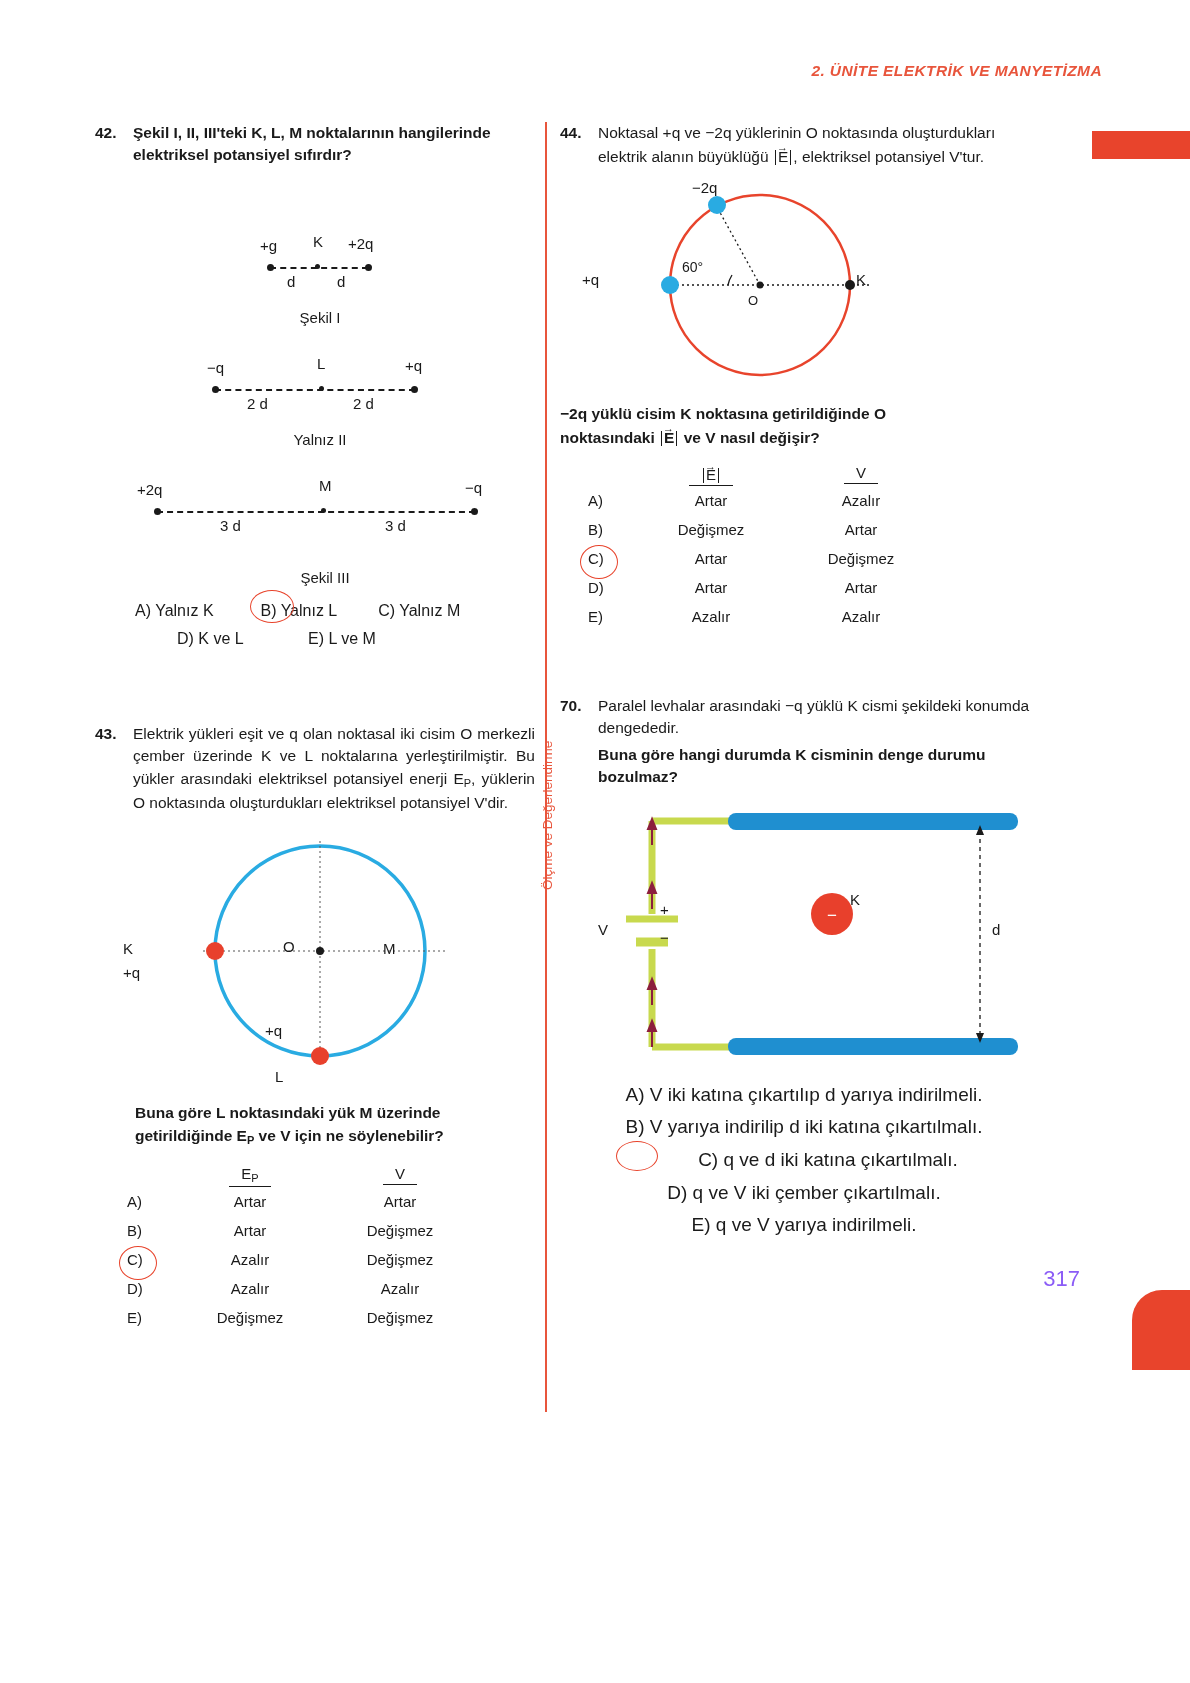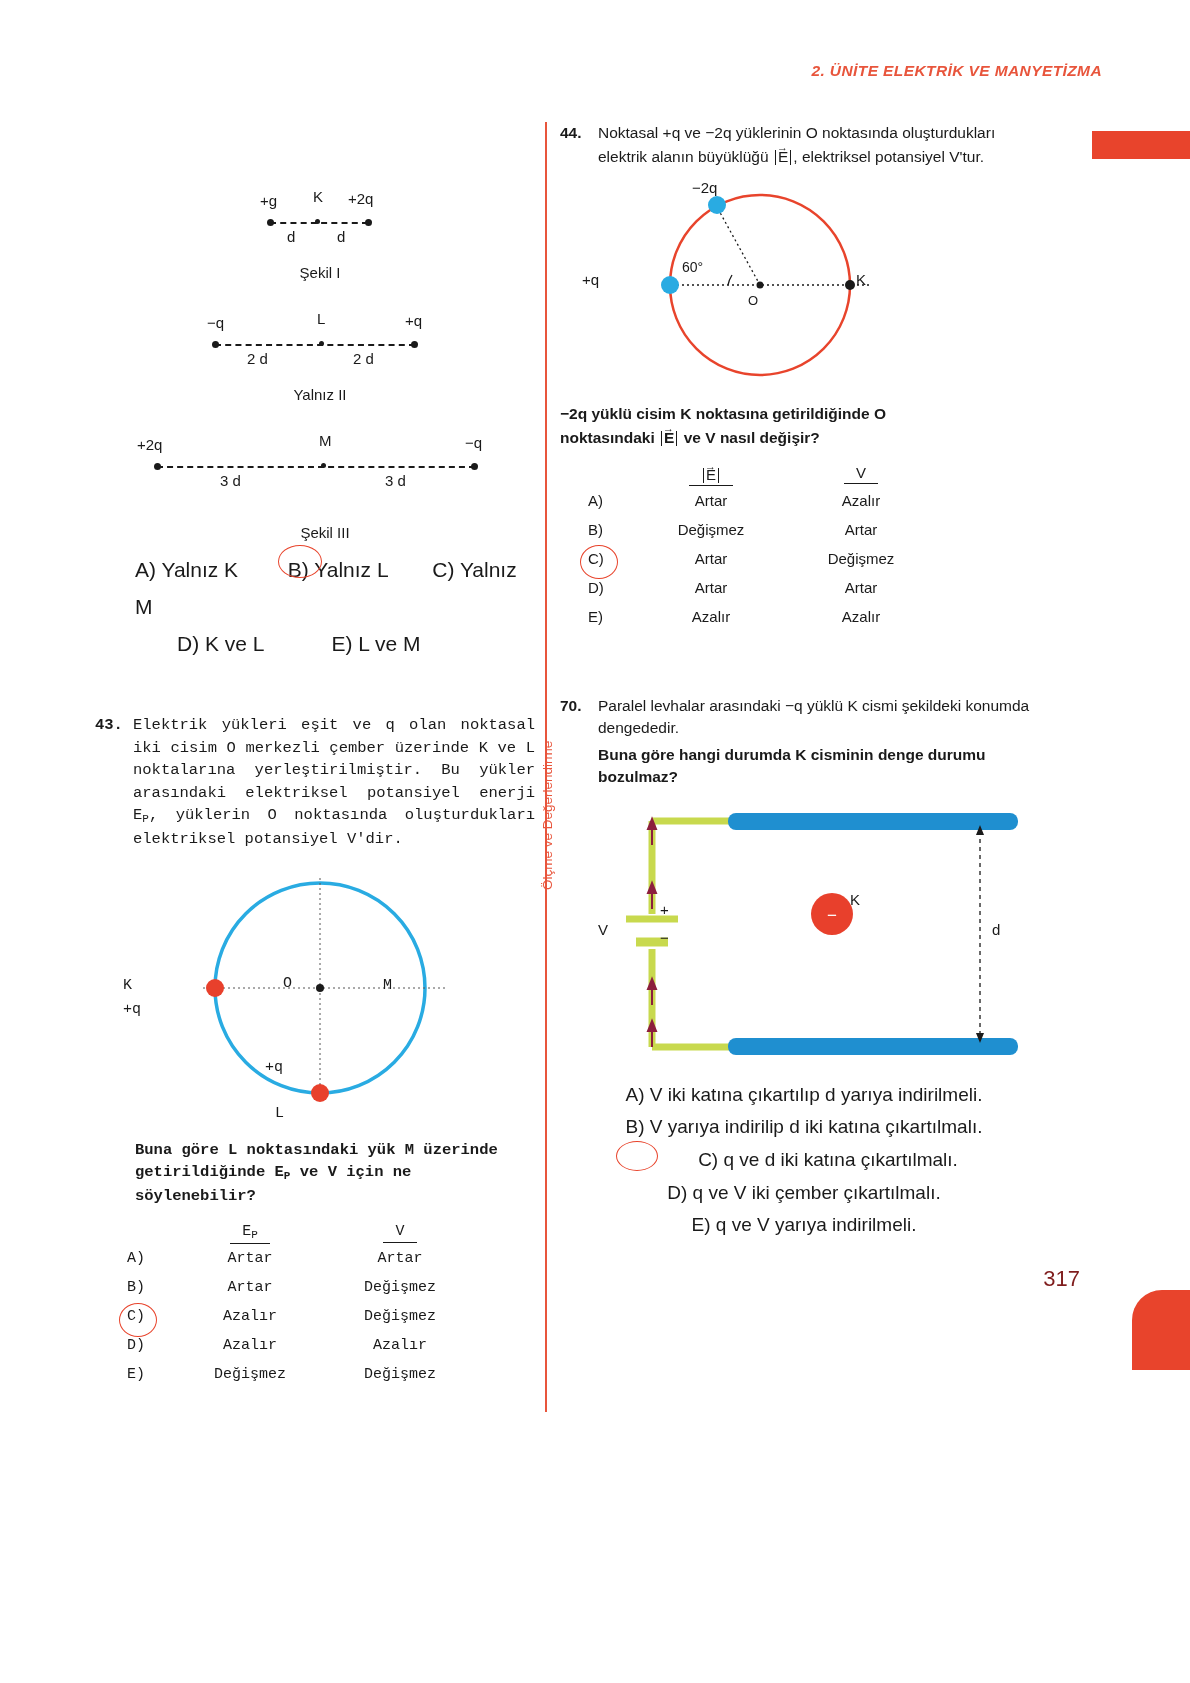--- a/index.html
+++ b/index.html
@@ -24,21 +24,21 @@
     position:absolute; top:131px; right:0px;
     width:98px; height:28px; background:#e8442c;
   }
   .corner-bottom {
     position:absolute; bottom:0px; right:0px;
     width:58px; height:80px; background:#e8442c;
     border-top-left-radius:30px;
   }
   .page-number {
     position:absolute; bottom:78px; right:110px;
-    color:#7f1d1d; font-size:22px; font-weight:normal;
+    color:#8b5cf6; font-size:22px; font-weight:normal;
   }
 
   
   .divider {
     position:absolute; left:545px; top:122px;
     width:2px; height:1290px; background:#e8553c;
   }
   .vertical-label {
     position:absolute; left:536px; top:690px;
     width:20px; height:200px;
@@ -93,21 +93,21 @@
     display:inline-block; border-bottom:1.5px solid #1a1a1a;
     padding:0 12px 2px 12px;
   }
   .circle-mark {
     position:absolute; left:6px; top:-5px;
     width:38px; height:34px; border:1.8px solid #e8442c;
     border-radius:50%;
   }
 
   
-  .opt-line { font-size:21px; line-height:1.75; position:relative; }
+  .opt-line { font-size:16px; line-height:1.75; position:relative; }
   .opt-inline { position:relative; display:inline-block; }
   .circle-inline {
     position:absolute; left:-10px; top:-7px;
     width:44px; height:33px; border:1.8px solid #e8442c;
     border-radius:50%;
   }
 </style>
 </head>
 <body>
 
@@ -117,20 +117,24 @@
   <div class="corner-tab"></div>
   <div class="corner-bottom"></div>
   <div class="page-number">317</div>
 
   <div class="divider"></div>
   <div class="vertical-label">Ölçme ve Değerlendirme</div>
 
   <div class="col-left">
 
     <div class="q">
+      <div class="q-head">
+        <div class="q-num">42.</div>
+        <div class="q-body bold" style="width:370px;">Şekil I, II, III'teki K, L, M noktalarının hangilerinde elektriksel potansiyel sıfırdır?</div>
+      </div>
 
       <div class="fig" style="height:108px; margin-top:58px;">
         <div class="lbl" style="left:165px; top:12px;">+g</div>
         <div class="lbl" style="left:218px; top:8px;">K</div>
         <div class="lbl" style="left:253px; top:10px;">+2q</div>
         <div class="dash-line" style="left:175px; top:42px; width:98px;"></div>
         <div class="dot" style="left:172px; top:39px;"></div>
         <div class="dot" style="left:220px; top:39px; width:5px; height:5px;"></div>
         <div class="dot" style="left:270px; top:39px;"></div>
         <div class="lbl" style="left:192px; top:48px;">d</div>
@@ -174,21 +178,21 @@
         <span style="display:inline-block;width:32px;"></span>
         <span>C) Yalnız M</span>
       </div>
       <div class="opt-line" style="margin-left:82px;">
         <span>D) K ve L</span>
         <span style="display:inline-block;width:56px;"></span>
         <span>E) L ve M</span>
       </div>
     </div>
 
-    <div class="q" style="margin-top:52px;font-family:Liberation Mono, monospace;">
+    <div class="q" style="margin-top:70px;">
       <div class="q-head">
         <div class="q-num">43.</div>
         <div class="q-body just" style="width:400px;"><span>Elektrik yükleri eşit ve q olan noktasal iki cisim O merkezli çember üzerinde K ve L noktalarına yerleştirilmiştir. Bu yükler arasındaki elektriksel potansiyel enerji E</span><span class="sub">P</span><span>, yüklerin O noktasında oluşturdukları elektriksel potansiyel V'dir.</span></div>
       </div>
 
       <div class="fig" style="height:260px; margin-top:22px;">
         <svg width="330" height="250" style="position:absolute; left:60px; top:0;">
           <circle cx="165" cy="115" r="105" fill="none" stroke="#29abe2" stroke-width="3.5"></circle>
           <line x1="48" y1="115" x2="290" y2="115" stroke="#555" stroke-width="1" stroke-dasharray="2,3"></line>
           <line x1="165" y1="5" x2="165" y2="228" stroke="#555" stroke-width="1" stroke-dasharray="2,3"></line>

